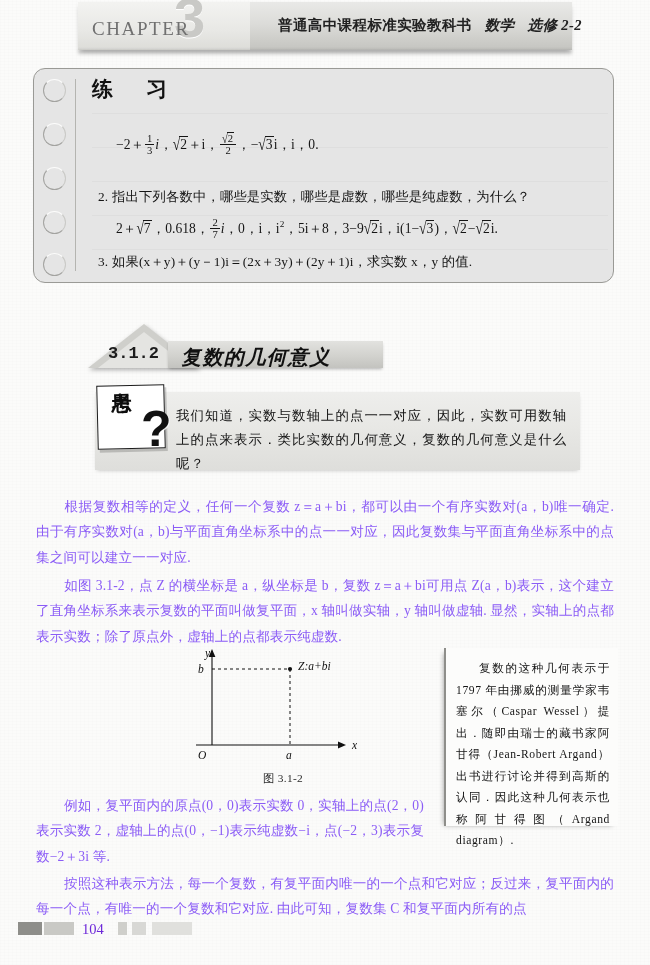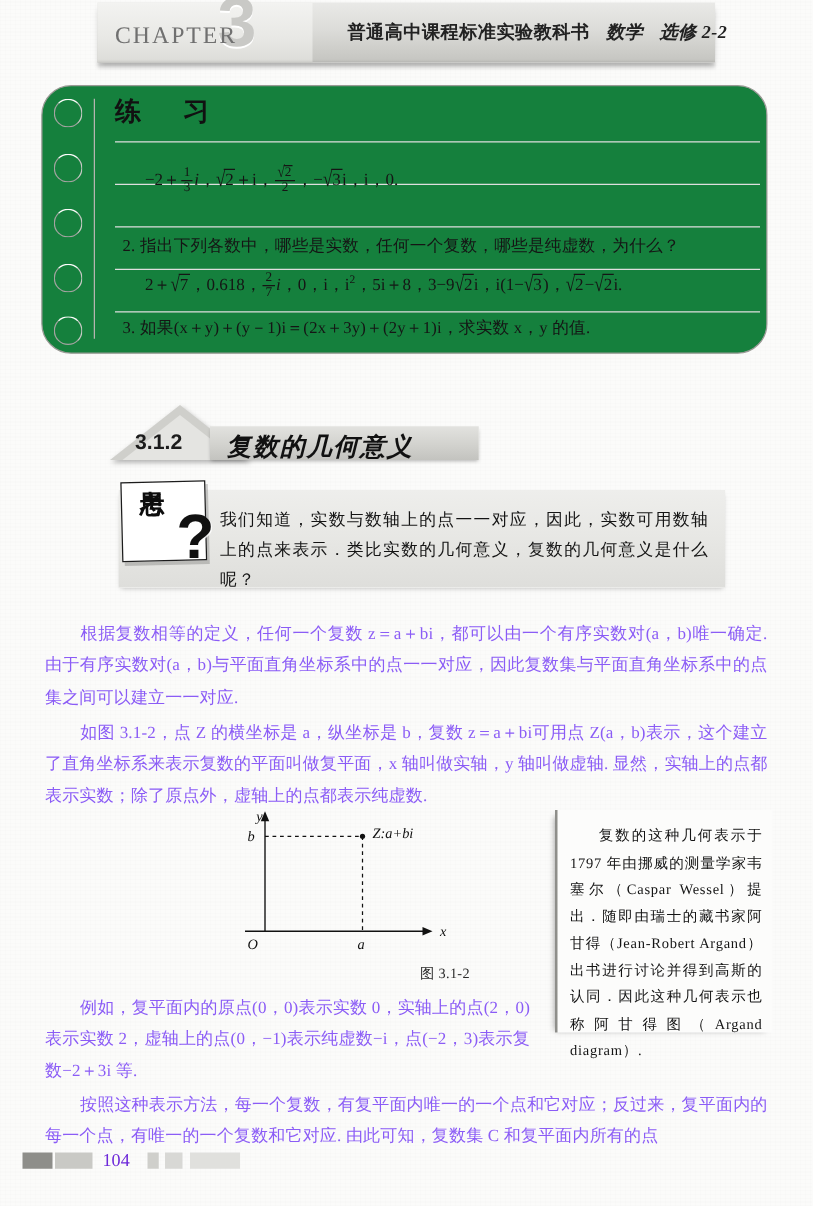--- a/index.html
+++ b/index.html
@@ -51,22 +51,22 @@
   .hdr .hdrtitle .it{font-style:italic;}
   .hdr-shadowline{
     position:absolute;left:78px;top:50px;width:494px;height:6px;
     background:linear-gradient(180deg,rgba(0,0,0,.22),rgba(0,0,0,0));
     filter:blur(1.4px);
   }
 
   
   .excard{
     position:absolute;left:33px;top:68px;width:579px;height:213px;
-    border:1.3px solid #9a9a96;border-radius:24px;
-    background:#15803d;
+    border:1.3px solid #9a9a96;border-radius:12px;
+    background:#e5e5e5;
   }
   .ex-holes{position:absolute;left:4px;top:8px;width:34px;height:196px;}
   .ex-holes i{
     position:absolute;left:5px;width:21px;height:21px;
     border:1.4px solid #a3a3a0;border-radius:50%;
     border-top-color:#fcfcfb;border-right-color:#c9c9c6;
     background:transparent;
   }
   .ex-vline{
     position:absolute;left:41px;top:10px;width:1.2px;height:192px;
@@ -113,21 +113,21 @@
     filter:drop-shadow(1px 2px 2px rgba(0,0,0,.3));
   }
   .sec-tri2{
     position:absolute;left:10px;top:8px;width:0;height:0;
     border-left:46px solid transparent;
     border-right:46px solid transparent;
     border-bottom:36px solid #e4e4e1;
   }
   .sec-num{
     position:absolute;left:20px;top:20px;
-    font-family:Liberation Sans, sans-serif;
+    font-family:Liberation Mono, monospace;
     font-weight:bold;font-size:17px;color:#1c1c1c;letter-spacing:0px;
   }
   .sec-bar{
     position:absolute;left:80px;top:17px;width:215px;height:27px;
     background:linear-gradient(180deg,#e2e2df 0%,#d2d2ce 55%,#c3c3bf 100%);
     box-shadow:0 2px 3px -1px rgba(0,0,0,.3);
   }
   .sec-bar-txt{
     position:absolute;left:93px;top:20px;
     font-family:"DejaVu Serif",serif;
@@ -169,21 +169,21 @@
     position:absolute;left:36px;width:578px;
     font-size:13.6px;line-height:25.4px;color:#8b5cf6;
     text-align:justify;letter-spacing:.15px;
   }
   .para .ind{display:inline-block;width:28px;}
   .para-narrow{width:388px;}
 
   
   .figbox{position:absolute;left:190px;top:645px;width:186px;height:116px;}
   .fig-cap{
-    position:absolute;left:190px;top:771px;width:186px;text-align:right;
+    position:absolute;left:190px;top:771px;width:186px;text-align:center;
     font-size:11.4px;color:#2b2b2b;letter-spacing:.3px;
   }
 
   
   .sidenote{
     position:absolute;left:444px;top:648px;width:172px;height:178px;
     background:#fcfcfb;
     border-left:2.5px solid #8e8e8a;
     box-shadow:-3px 2px 5px -3px rgba(0,0,0,.4);
   }
@@ -234,21 +234,21 @@
   <div class="rule" style="top:146px"></div>
   <div class="rule" style="top:180px"></div>
 
 
   <div class="exmath" style="top:63px">
     −2＋<span class="frac"><span class="n">1</span><span class="d">3</span></span><span class="it">i</span>，<span class="radsign">√</span><span class="sqrt">2</span>＋i，<span class="frac"><span class="n"><span class="radsign">√</span><span class="sqrt">2</span></span><span class="d">2</span></span>，−<span class="radsign">√</span><span class="sqrt">3</span>i，i，0.
   </div>
 
   <div class="exitem" style="top:119px">
     <span>2.</span>
-    <span>指出下列各数中，哪些是实数，任何一个复数，哪些是纯虚数，为什么？</span>
+    <span>指出下列各数中，哪些是实数，哪些是虚数，哪些是纯虚数，为什么？</span>
   </div>
 
   <div class="exmath" style="top:148px">
     2＋<span class="radsign">√</span><span class="sqrt">7</span>，0.618，<span class="frac"><span class="n">2</span><span class="d">7</span></span><span class="it">i</span>，0，i，i<span class="sup">2</span>，5i＋8，3−9<span class="radsign">√</span><span class="sqrt">2</span>i，i(1−<span class="radsign">√</span><span class="sqrt">3</span>)，<span class="radsign">√</span><span class="sqrt">2</span>−<span class="radsign">√</span><span class="sqrt">2</span>i.
   </div>
 
   <div class="exitem" style="top:184px">
     <span>3.</span>
     <span>如果(x＋y)＋(y－1)i＝(2x＋3y)＋(2y＋1)i，求实数 x，y 的值.</span>
   </div>

